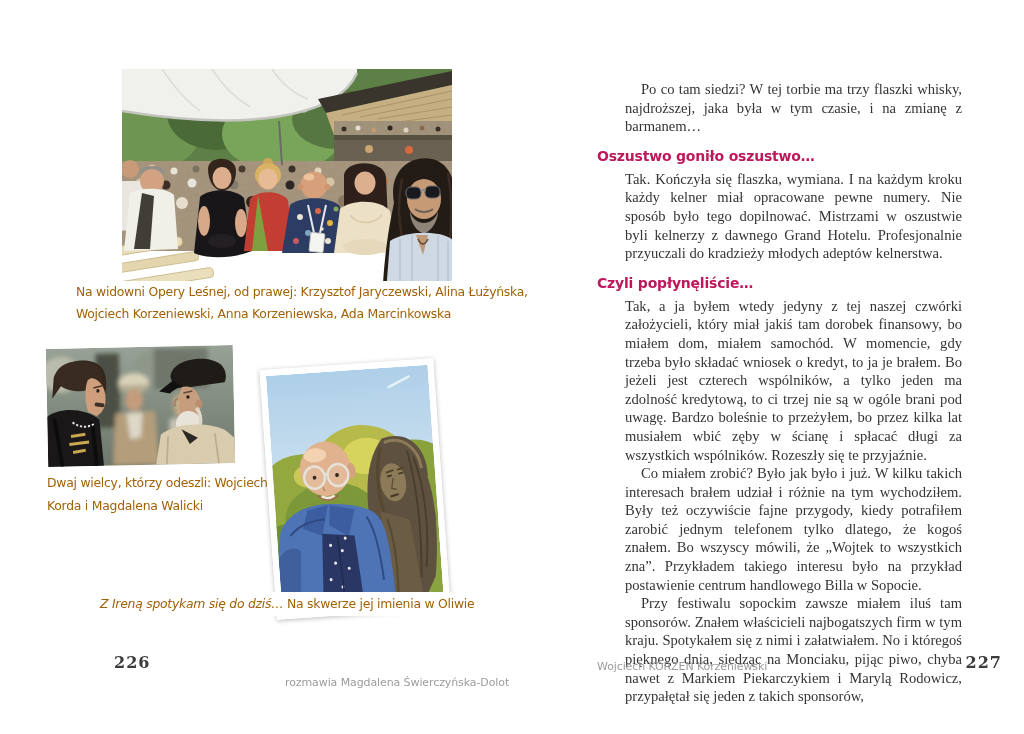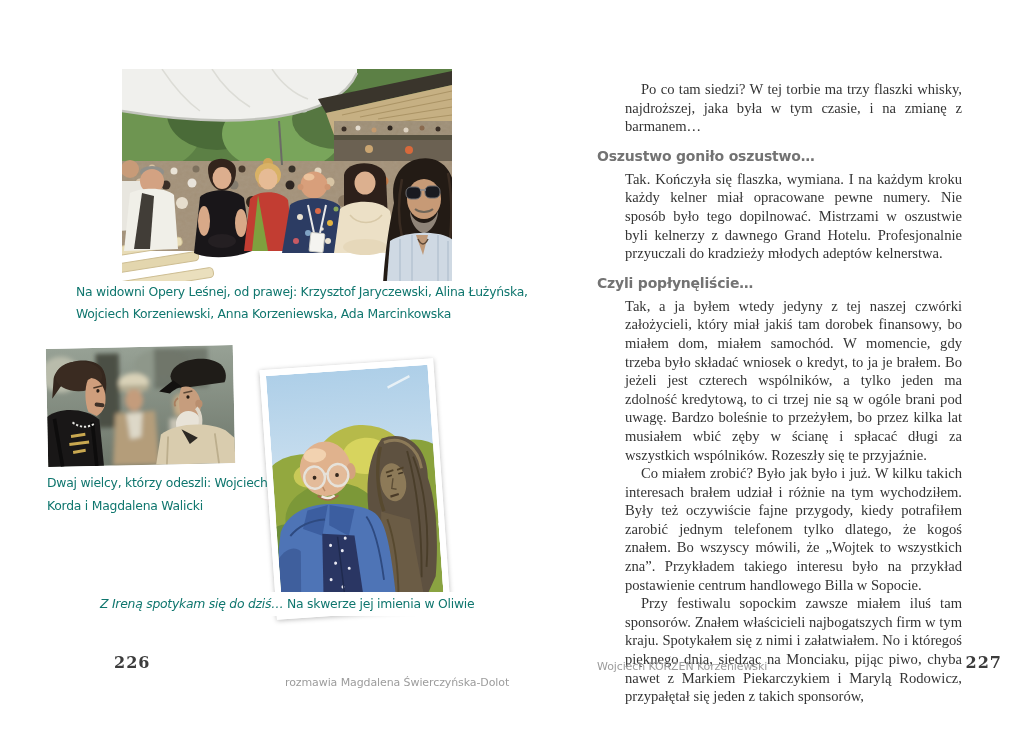--- a/index.html
+++ b/index.html
@@ -15,39 +15,39 @@
   .photo-b { left:47px; top:347px; width:187px; height:118px; transform:rotate(-1.2deg); }
   .photo-c {
     left:268px; top:364px; width:174px; height:250px;
     border:6px solid #ffffff; background:#fff;
     transform:rotate(-4deg);
     box-shadow:0 1px 5px rgba(0,0,0,.28);
     z-index:2;
   }
   
   .cap {
-    position:absolute; background:#ffffff; color:#0f766e;
+    position:absolute; background:#ffffff; color:#a16207;
     font:12.4px/1.3 "DejaVu Sans", sans-serif; letter-spacing:-0.25px;
     white-space:nowrap; z-index:3; padding:3px 7px 3px 2px;
   }
   .cap-plain { background:transparent; padding:0; }
   .cap1-l1 { left:74px; top:281px; }
   .cap1-l2 { left:74px; top:303px; }
   .cap2 { left:47px; top:471px; line-height:23px; white-space:normal; width:240px; }
   .cap3 { left:92px; top:592px; padding:4px 9px 4px 8px; }
   .cap3 .it { font-style:italic; }
   
   .rp-col { position:absolute; left:597px; top:80px; width:365px; color:#343434; }
   .rp-col p {
     font:14.6px/18.6px "Liberation Serif", serif;
     text-align:justify; margin:0 0 0 28px; hyphens:auto;
   }
   .rp-col p.cont { text-indent:16px; }
   .rp-col h3 {
-    font:bold 14px/19px "DejaVu Sans", sans-serif; color:#737373;
+    font:bold 14px/19px "DejaVu Sans", sans-serif; color:#be185d;
     letter-spacing:-0.2px; margin:11px 0 4px 0;
   }
   
   .pagenum {
     position:absolute; top:653px; font:bold 16px/20px "DejaVu Serif", serif;
     color:#3c3c3c; letter-spacing:1px;margin-left:40px;
   }
   .pn-left { left:74px; }
   .pn-right { left:900px; width:62px; text-align:right; }
   .runfoot {

